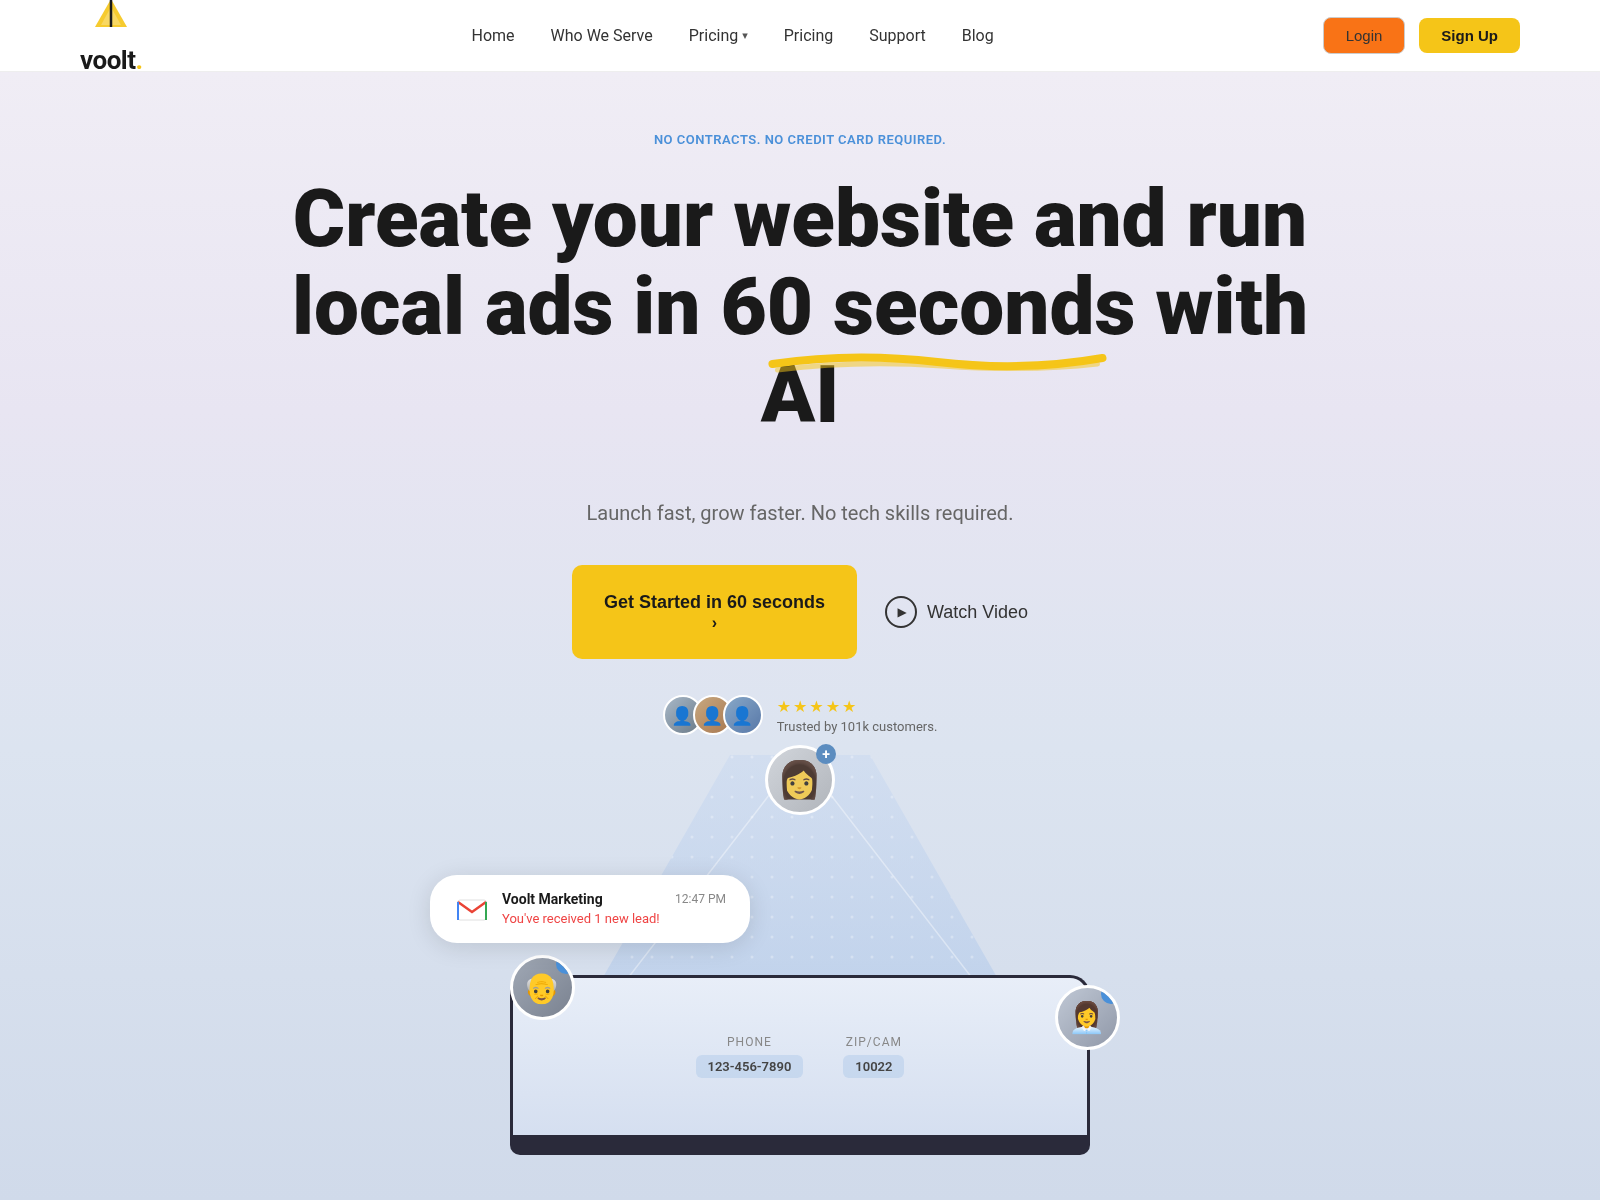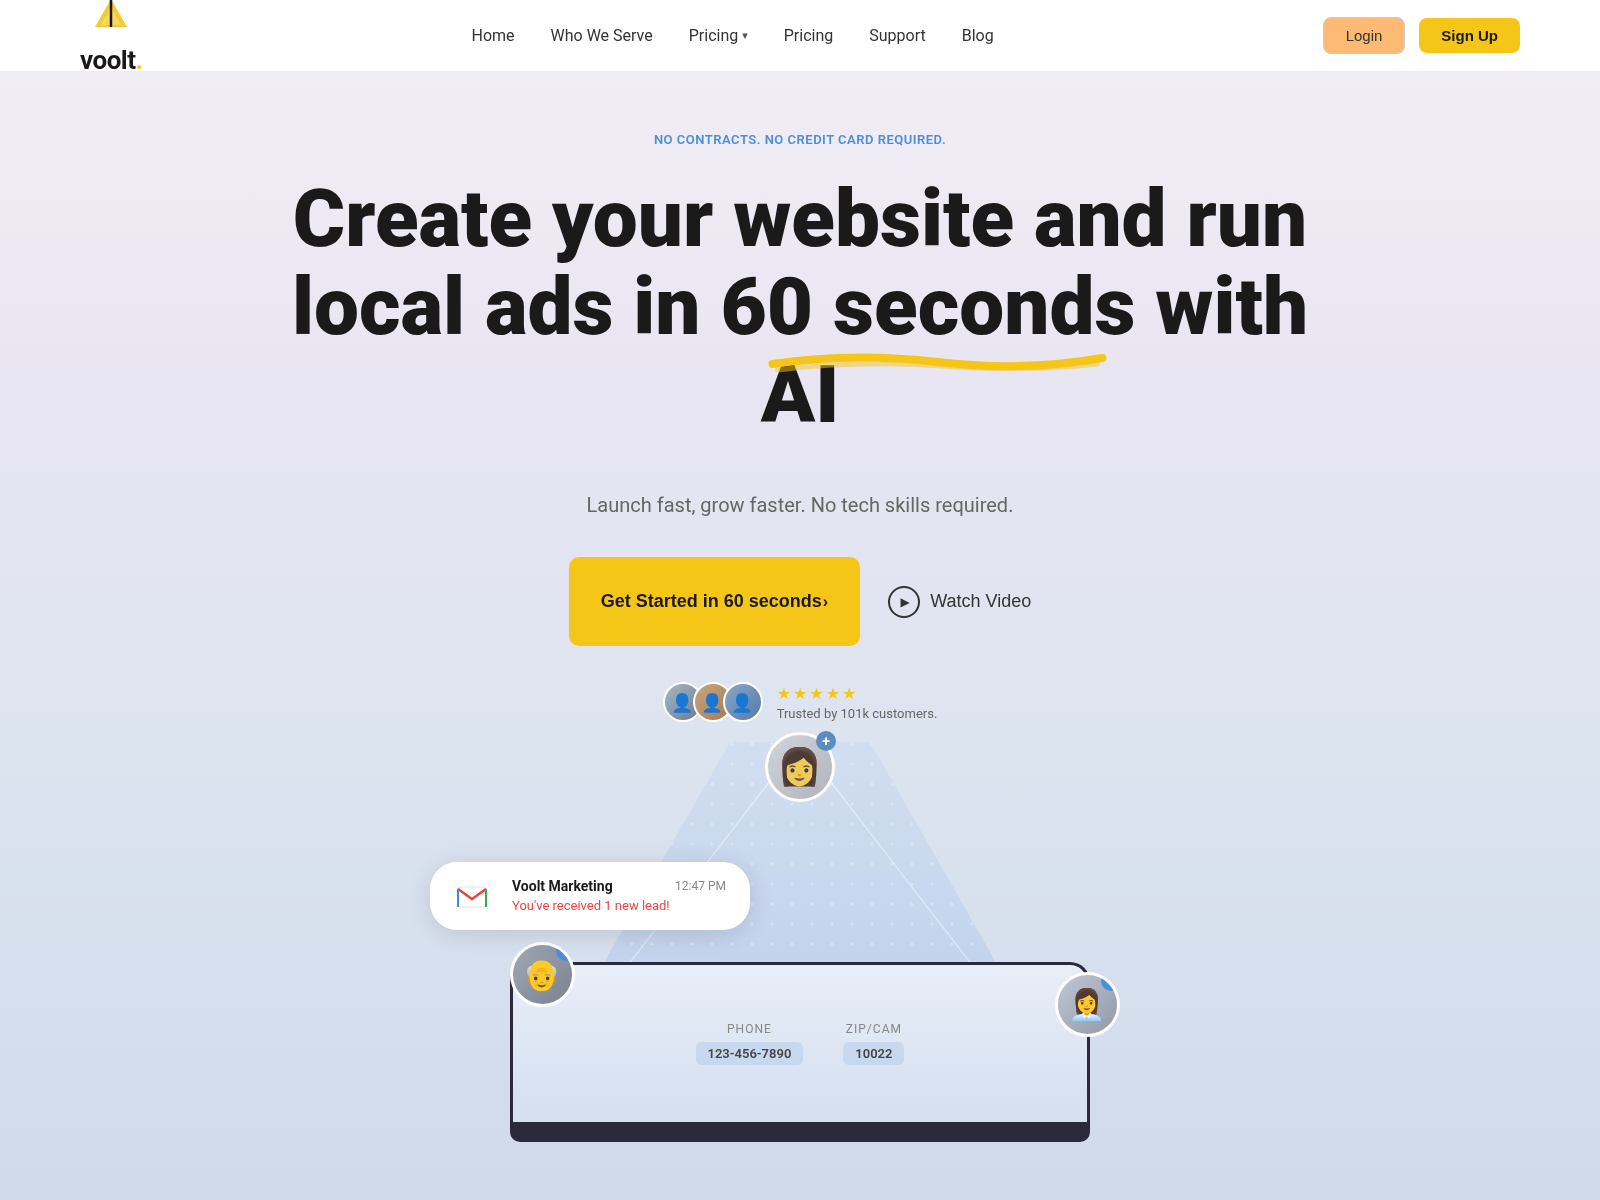--- a/index.html
+++ b/index.html
@@ -63,21 +63,21 @@
       font-size: 11px;
       color: #555;
     }
     .nav-actions {
       display: flex;
       align-items: center;
       gap: 14px;
     }
     .btn-login {
       border: 1.5px solid #ccc;
-      background: #fdba74;
+      background: #f97316;
       color: #333;
       padding: 9px 22px;
       border-radius: 8px;
       font-size: 15px;
       font-weight: 500;
       cursor: pointer;
     }
     .btn-signup {
       background: #f5c518;
       color: #1a1a1a;
@@ -109,21 +109,21 @@
       margin-bottom: 28px;
     }
 
     .hero-title {
       font-size: 80px;
       font-weight: 900;
       color: #1a1a1a;
       text-align: center;
       line-height: 1.1;
       max-width: 1050px;
-      margin-bottom: 4px;
+      margin-bottom: 12px;
     }
 
     .highlight-wrapper {
       position: relative;
       display: inline;
     }
     .underline-svg {
       position: absolute;
       bottom: -18px;
       left: -10px;
@@ -144,28 +144,29 @@
       display: flex;
       align-items: center;
       gap: 28px;
       margin-top: 40px;
     }
 
     .btn-get-started {
       background: #f5c518;
       color: #1a1a1a;
       border: none;
-      padding: 34px 32px;
+      padding: 27px 32px;
       border-radius: 10px;
       font-size: 18px;
       font-weight: 700;
       cursor: pointer;
       display: flex;
       align-items: center;
       gap: 1px;
+      flex-direction: column;
     }
     .btn-get-started .arrow {
       font-size: 16px;
     }
 
     .btn-watch-video {
       background: none;
       border: none;
       color: #333;
       font-size: 18px;
@@ -294,21 +295,21 @@
     
     .notification-card {
       position: absolute;
       top: 120px;
       left: 80px;
       background: #fff;
       border-radius: 27px;
       padding: 16px 24px;
       display: flex;
       align-items: flex-start;
-      gap: 22px;
+      gap: 12px;
       box-shadow: 0 4px 24px rgba(0,0,0,0.12);
       width: 320px;
       z-index: 10;
     }
     .gmail-icon {
       width: 36px;
       height: 36px;
       flex-shrink: 0;
     }
     .notif-content {

